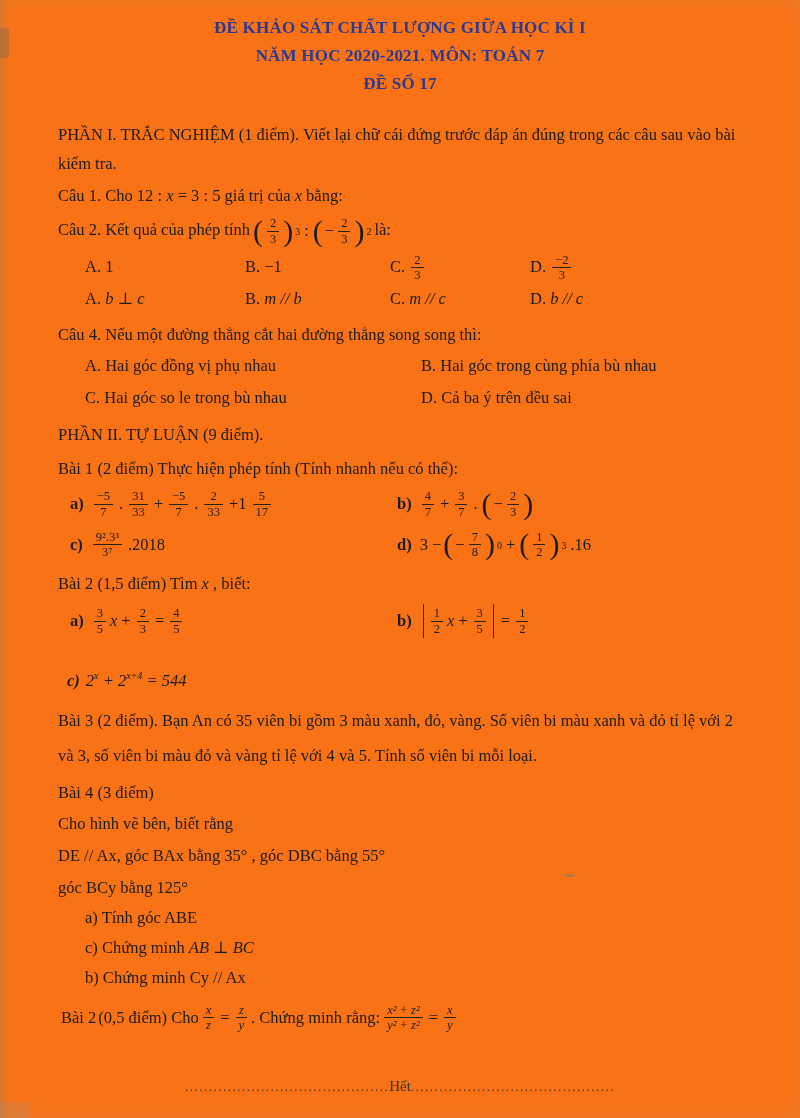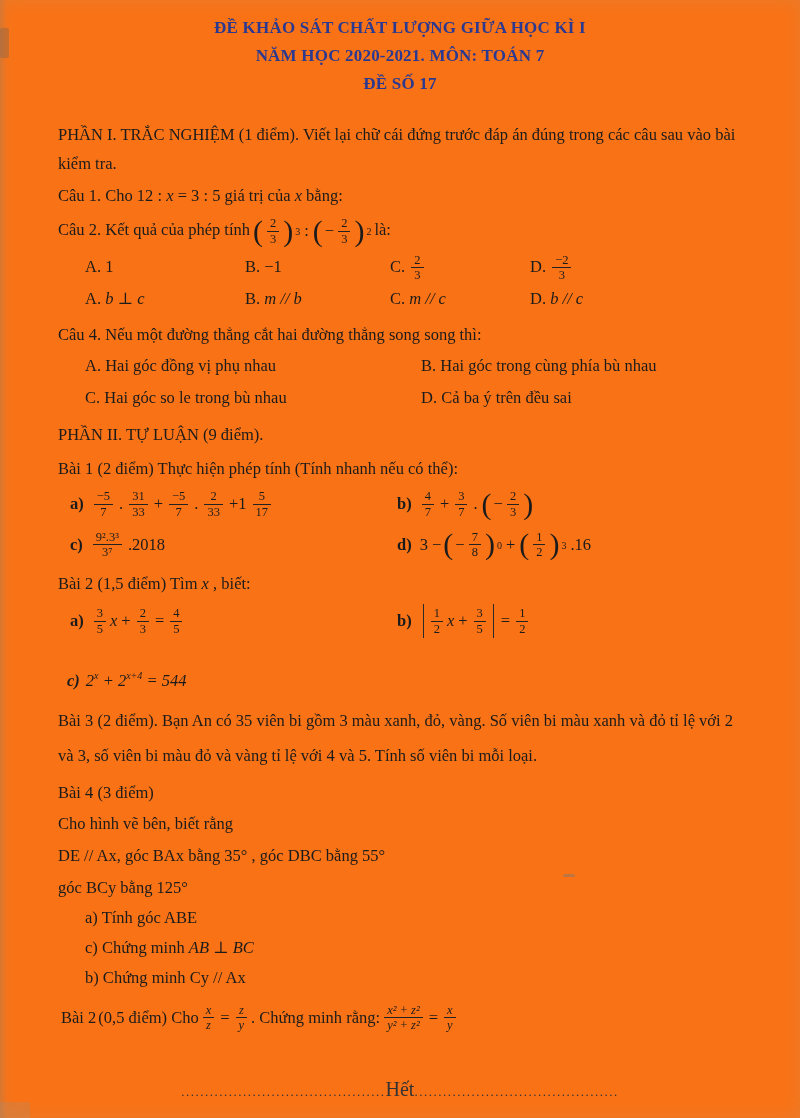--- a/index.html
+++ b/index.html
@@ -33,21 +33,21 @@
   .op{margin:0 2px;}
   .row2{display:flex;margin-top:6px;align-items:center;}
   .w-a{width:327px;padding-left:9px;}
   .w-b{flex:1;}
   .lab{font-weight:bold;margin-right:6px;}
   .para{margin-top:8px;line-height:35px;}
   .b4line{margin-top:2px;line-height:30px;}
   .b4item{padding-left:27px;line-height:30px;}
   .foot{position:absolute;left:0;top:1078px;width:100%;text-align:center;font-size:13px;color:#333;}
   .dots{letter-spacing:1.5px;}
-  .foot .bd{font-size:20px;letter-spacing:0;}
+  .foot .bd{font-size:15px;letter-spacing:0;}
 </style>
 </head>
 <body>
 
 <div class="page">
   <div class="edge"></div>
   <div class="nick"></div>
   <div class="corner"></div>
   <div class="stray"></div>
 

